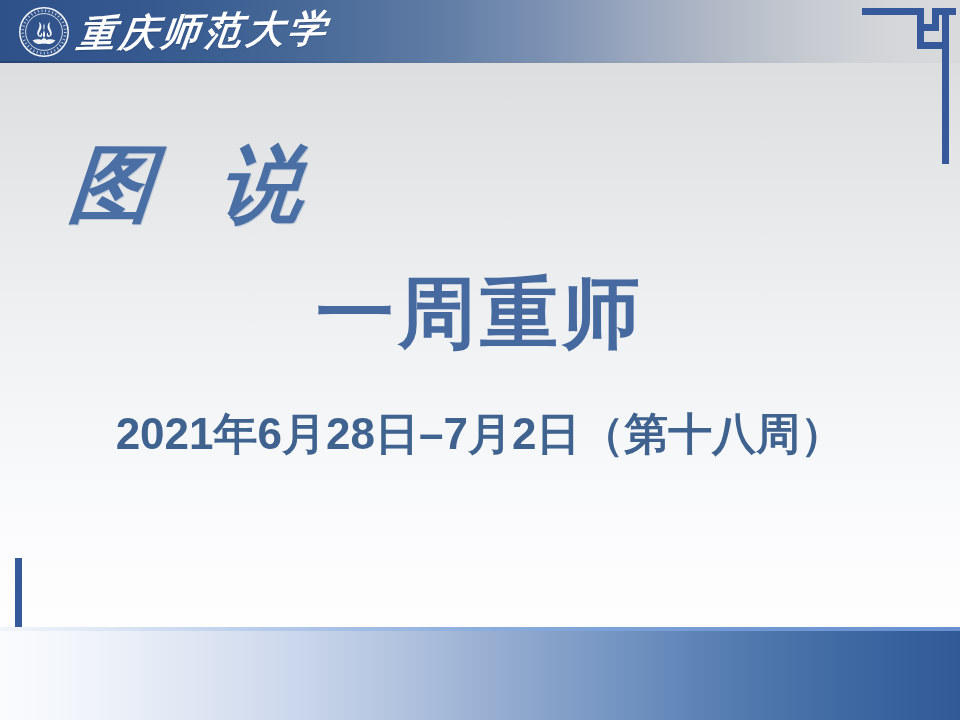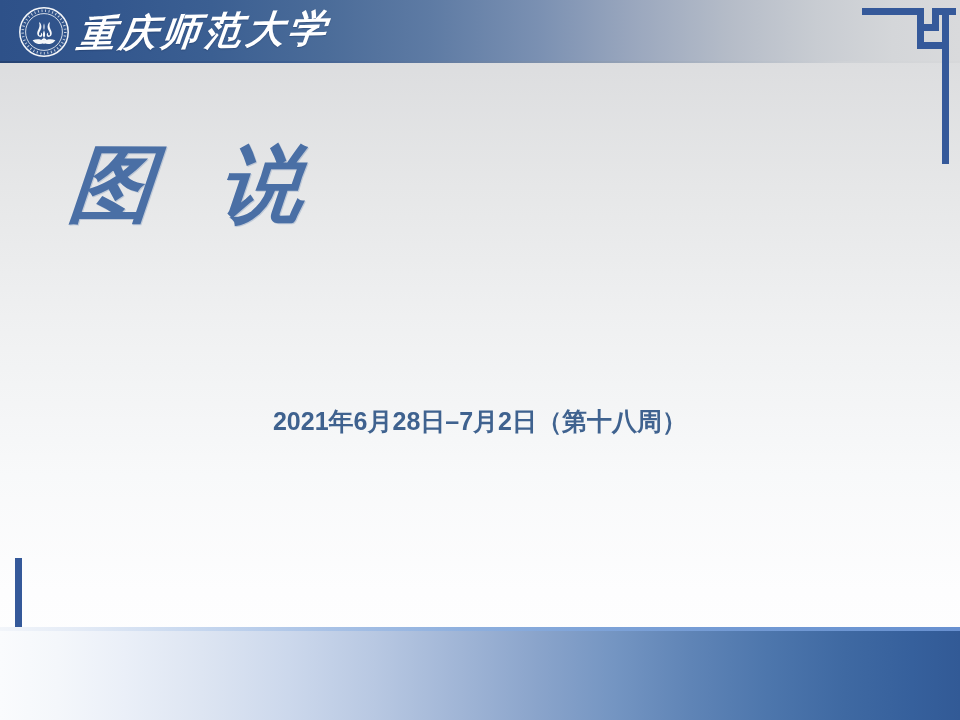--- a/index.html
+++ b/index.html
@@ -75,21 +75,21 @@
     font-family:"Liberation Sans","DejaVu Sans",sans-serif;
     font-size:78px;font-weight:700;
     letter-spacing:4px;
     white-space:nowrap;
   }
   .subtitle-date{
     position:absolute;left:0;right:0;top:405px;
     text-align:center;
     color:#3f628f;
     font-family:"Liberation Sans","DejaVu Sans",sans-serif;
-    font-size:25px;font-weight:700;
+    font-size:44px;font-weight:700;
     letter-spacing:0px;
     white-space:nowrap;
   }
 
   
   .bottom-banner{
     position:absolute;left:0;bottom:0;width:960px;height:93px;
   }
   .banner-hairline{
     position:absolute;left:0;top:0;width:960px;height:4px;
@@ -152,20 +152,21 @@
         <rect x="67" y="42" width="22" height="7"></rect>
 
         <rect x="92" y="8" width="7" height="156"></rect>
         <rect x="82" y="42" width="17" height="7"></rect>
       </g>
     </svg>
   </div>
 
   <div class="title-brush">图 说</div>
 
+  <div class="title-main">一周重师</div>
 
   <div class="subtitle-date">2021年6月28日–7月2日（第十八周）</div>
 
   <div class="corner-bl">
     <svg width="120" height="172" viewBox="0 0 120 172" xmlns="http://www.w3.org/2000/svg">
       <g fill="#35599a">
 
         <rect x="15" y="10" width="7" height="132"></rect>
 
         <rect x="15" y="113" width="7" height="29"></rect>

